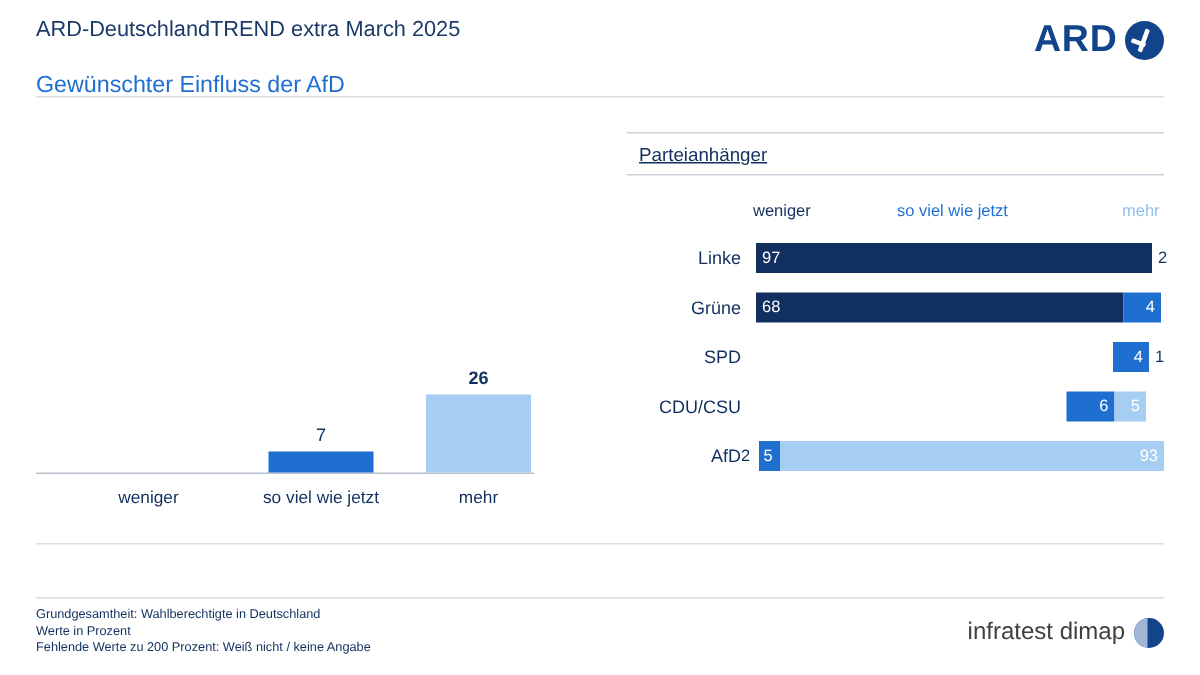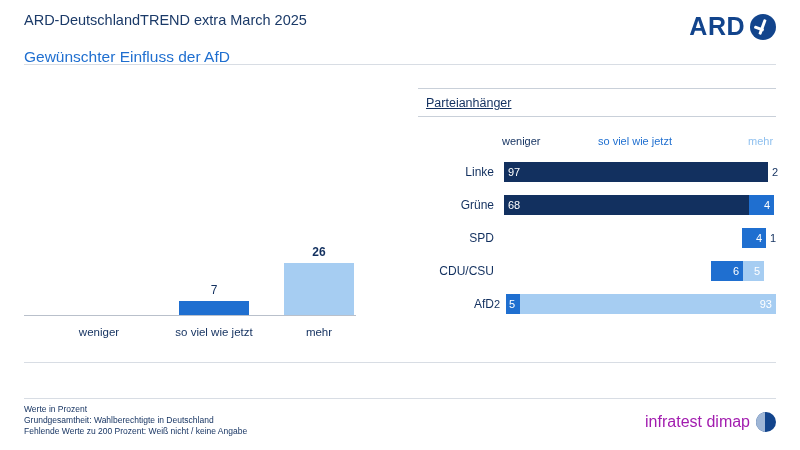--- a/index.html
+++ b/index.html
@@ -280,21 +280,21 @@
   .brand {
     position: absolute;
     right: 24px;
     top: 412px;
     display: flex;
     align-items: center;
     gap: 6px;
   }
   .brand-word {
     font-size: 16px;
-    color: #a21caf;
+    color: #404040;
   }
   .brand-mark {
     width: 20px;
     height: 20px;
     border-radius: 50%;
     background: #12448c;
     position: relative;
     overflow: hidden;
   }
   .brand-mark::after {
@@ -396,22 +396,22 @@
         </div>
       </div>
 
     </div>
   </div>
 
   <div class="q-rule"></div>
   <div class="foot-rule"></div>
 
   <div class="footnotes">
+    <div>Grundgesamtheit: Wahlberechtigte in Deutschland</div>
     <div>Werte in Prozent</div>
-    <div>Grundgesamtheit: Wahlberechtigte in Deutschland</div>
     <div>Fehlende Werte zu 200 Prozent: Weiß nicht / keine Angabe</div>
   </div>
 
   <div class="brand">
     <span class="brand-word">infratest dimap</span>
     <span class="brand-mark"></span>
   </div>
 
 </div>
 

